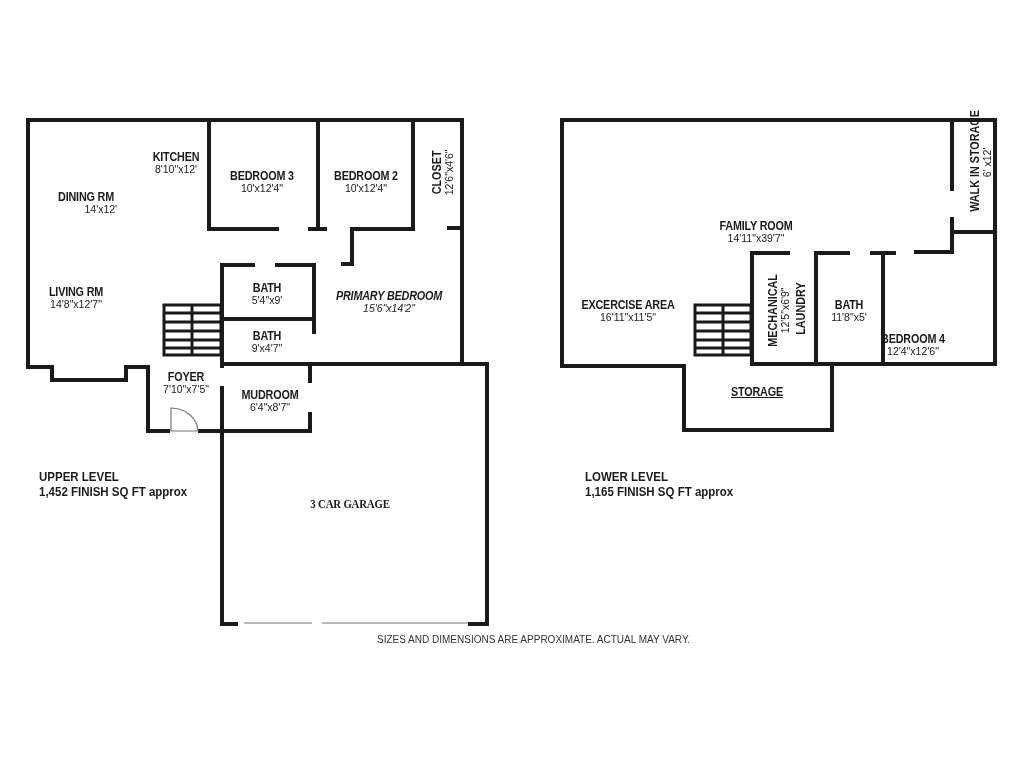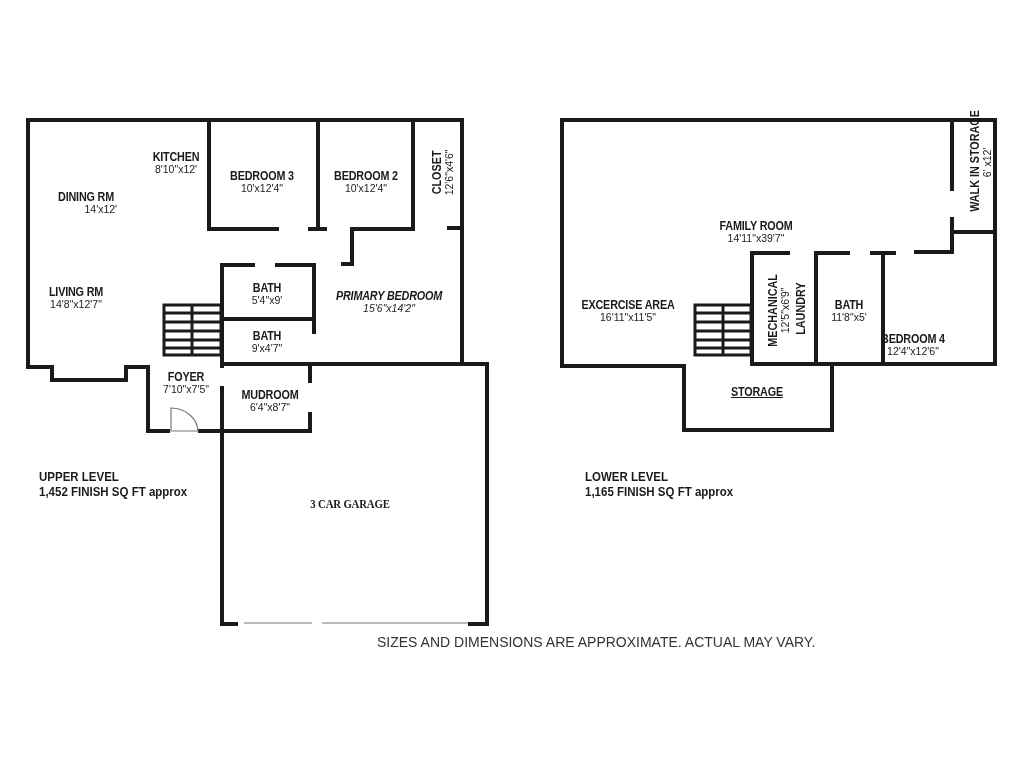--- a/index.html
+++ b/index.html
@@ -9,21 +9,21 @@
   .wall { stroke: #1a1a1a; stroke-width: 4; fill: none; stroke-linecap: square; }
   .thin { stroke: #777; stroke-width: 1.2; fill: none; }
   .stair { stroke: #1a1a1a; stroke-width: 3; fill: none; }
   .lbl { position: absolute; text-align: center; white-space: nowrap; transform: translateX(-50%); line-height: 1.12; }
   .lbl .name { font-weight: bold; font-size: 12px; letter-spacing: -0.2px; display: block; transform: scaleX(0.9); }
   .lbl .dim { font-size: 10.5px; display: block; }
   .vert { position: absolute; transform-origin: center center; white-space: nowrap; text-align: center; line-height: 1.1; }
   .vert .name { font-weight: bold; font-size: 12px; display: block; transform: scaleX(0.9); }
   .vert .dim { font-size: 10.5px; display: block; }
   .level { position: absolute; font-weight: bold; font-size: 12.5px; line-height: 15px; transform: scaleX(0.92); transform-origin: left top; }
-  .disclaimer { position: absolute; left: 377px; top: 634px; font-size: 14px; color: #333; letter-spacing: 0; }
+  .disclaimer { position: absolute; left: 377px; top: 634px; font-size: 10px; color: #333; letter-spacing: 0; }
 </style>
 </head>
 <body>
 
 <svg class="plan" width="1024" height="768" viewBox="0 0 1024 768">
 
   <g>
 
     <path class="wall" d="M28 120 L462 120"></path>
 

